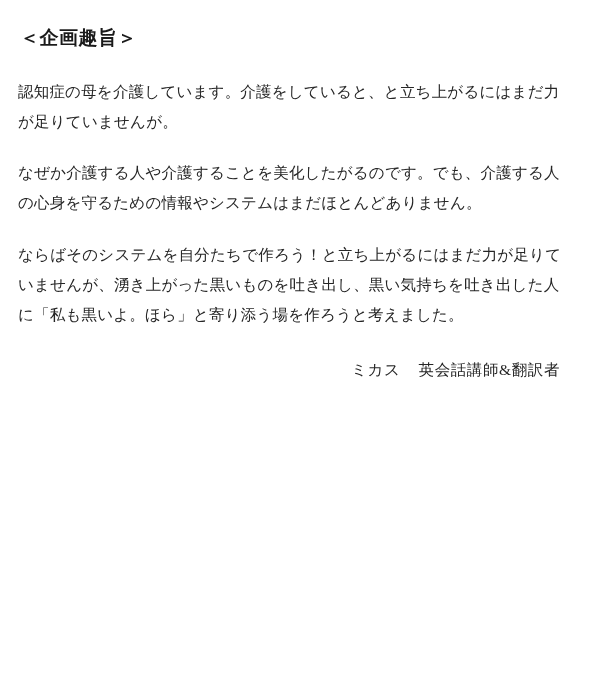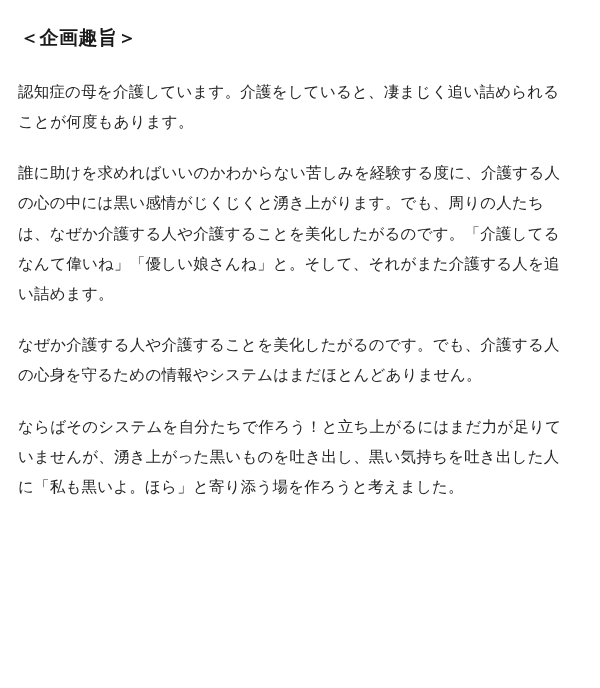--- a/index.html
+++ b/index.html
@@ -57,23 +57,25 @@
     display: inline;
   }
 </style>
 </head>
 <body>
 
 <div class="page">
 
   <h1 class="doc-title">＜企画趣旨＞</h1>
 
-  <p class="body-block">認知症の母を介護しています。介護をしていると、凄まじく追い詰められることが何度もあります。</p>
+  <p class="body-block">認知症の母を介護しています。介護をしていると、と立ち上がるにはまだ力が足りていませんが。</p>
 
-  <p class="body-block">誰に助けを求めればいいのかわからない苦しみを経験する度に、介護する人の心の中には黒い感情がじくじくと湧き上がります。でも、周りの人たちは、なぜか介護する人や介護することを美化したがるのです。「介護してるなんて偉いね」「優しい娘さんね」と。そして、それがまた介護する人を追い詰めます。</p>
 
   <p class="body-block">なぜか介護する人や介護することを美化したがるのです。でも、介護する人の心身を守るための情報やシステムはまだほとんどありません。</p>
 
   <p class="body-block">ならばそのシステムを自分たちで作ろう！と立ち上がるにはまだ力が足りていませんが、湧き上がった黒いものを吐き出し、黒い気持ちを吐き出した人に「私も黒いよ。ほら」と寄り添う場を作ろうと考えました。</p>
 
 
+  <div class="signature">
+    <span class="sig-name">ミカス</span><span class="sig-role">英会話講師&amp;翻訳者</span>
+  </div>
 
 </div>
 
 </body></html>

